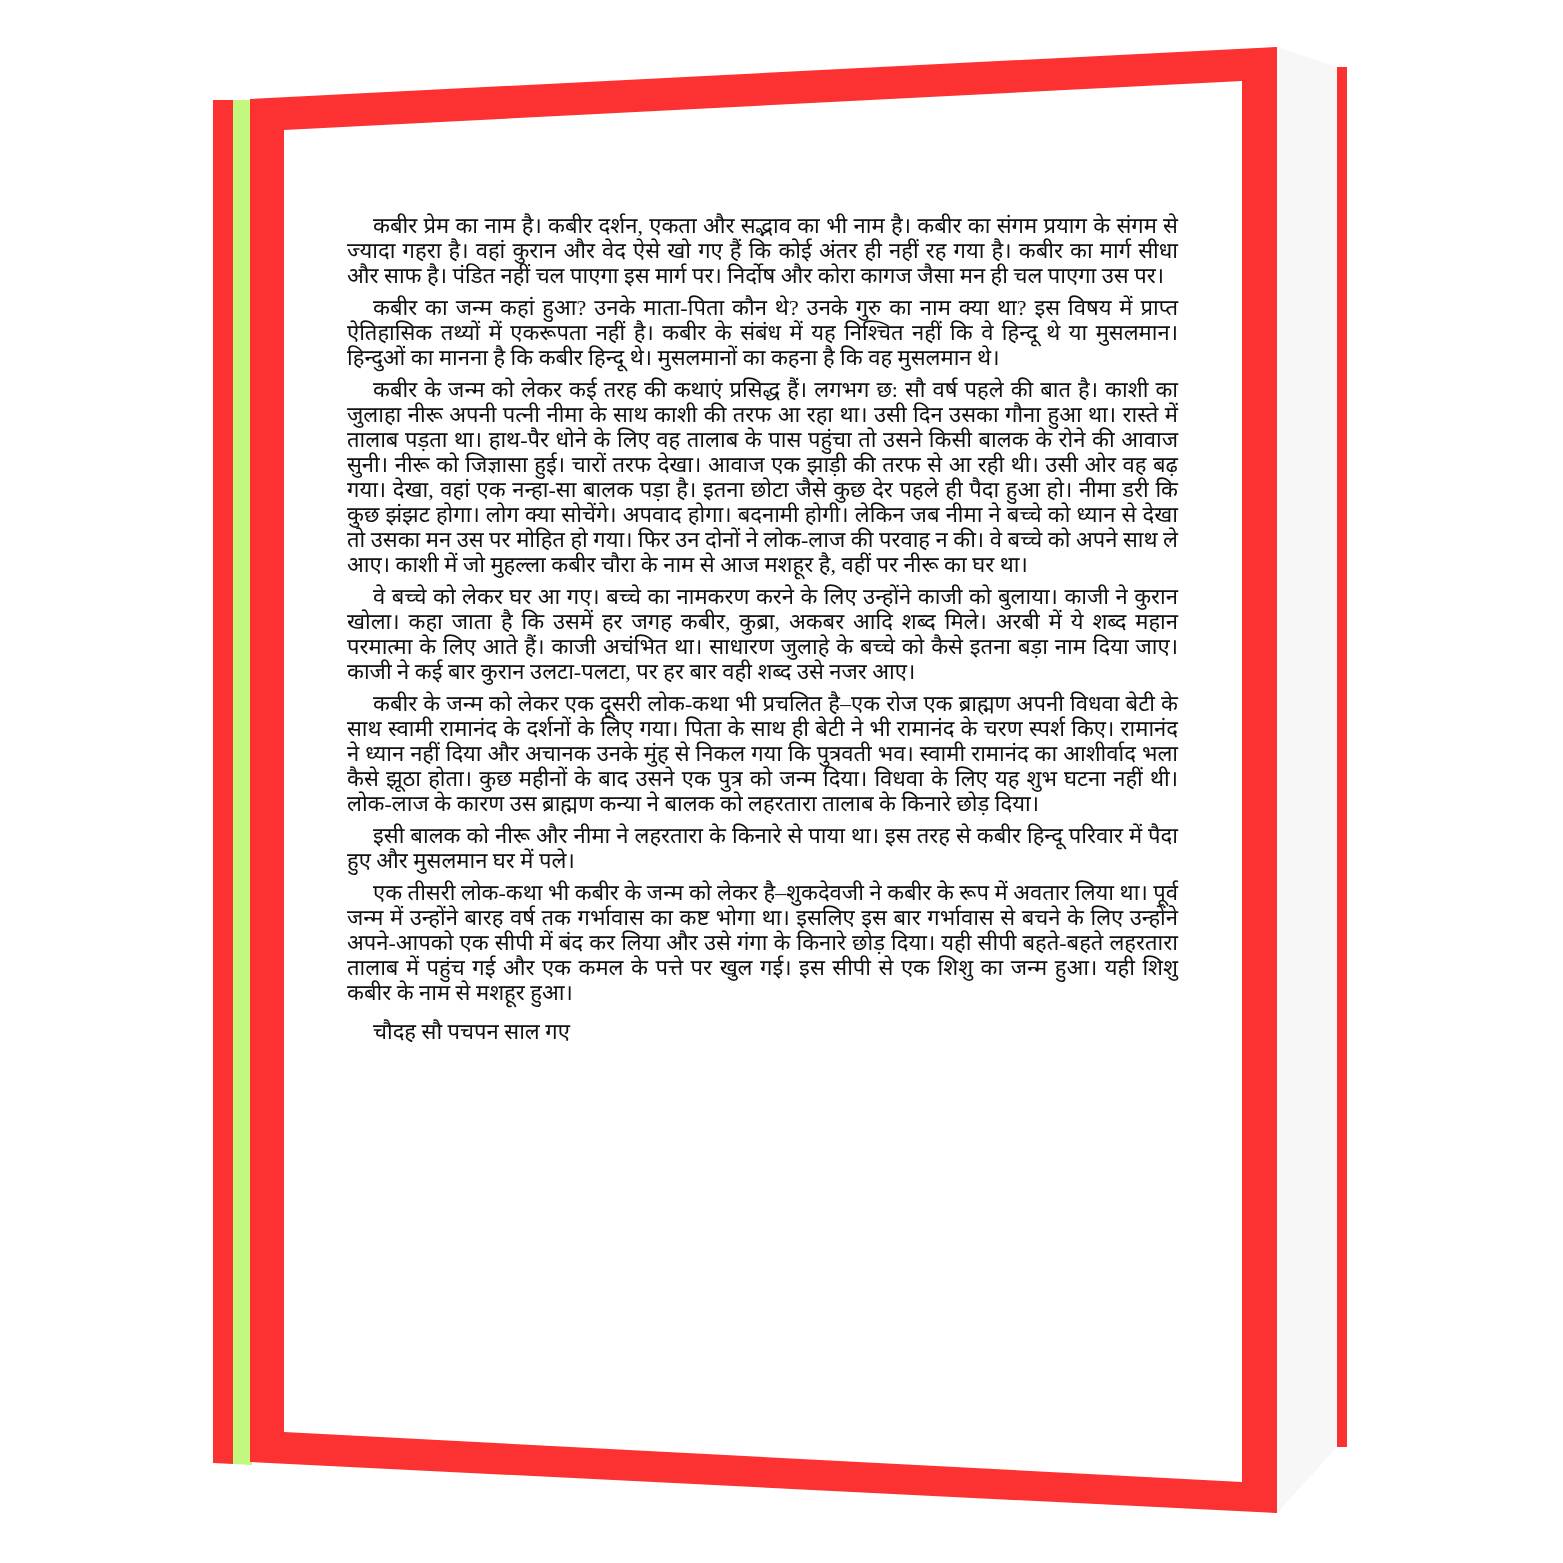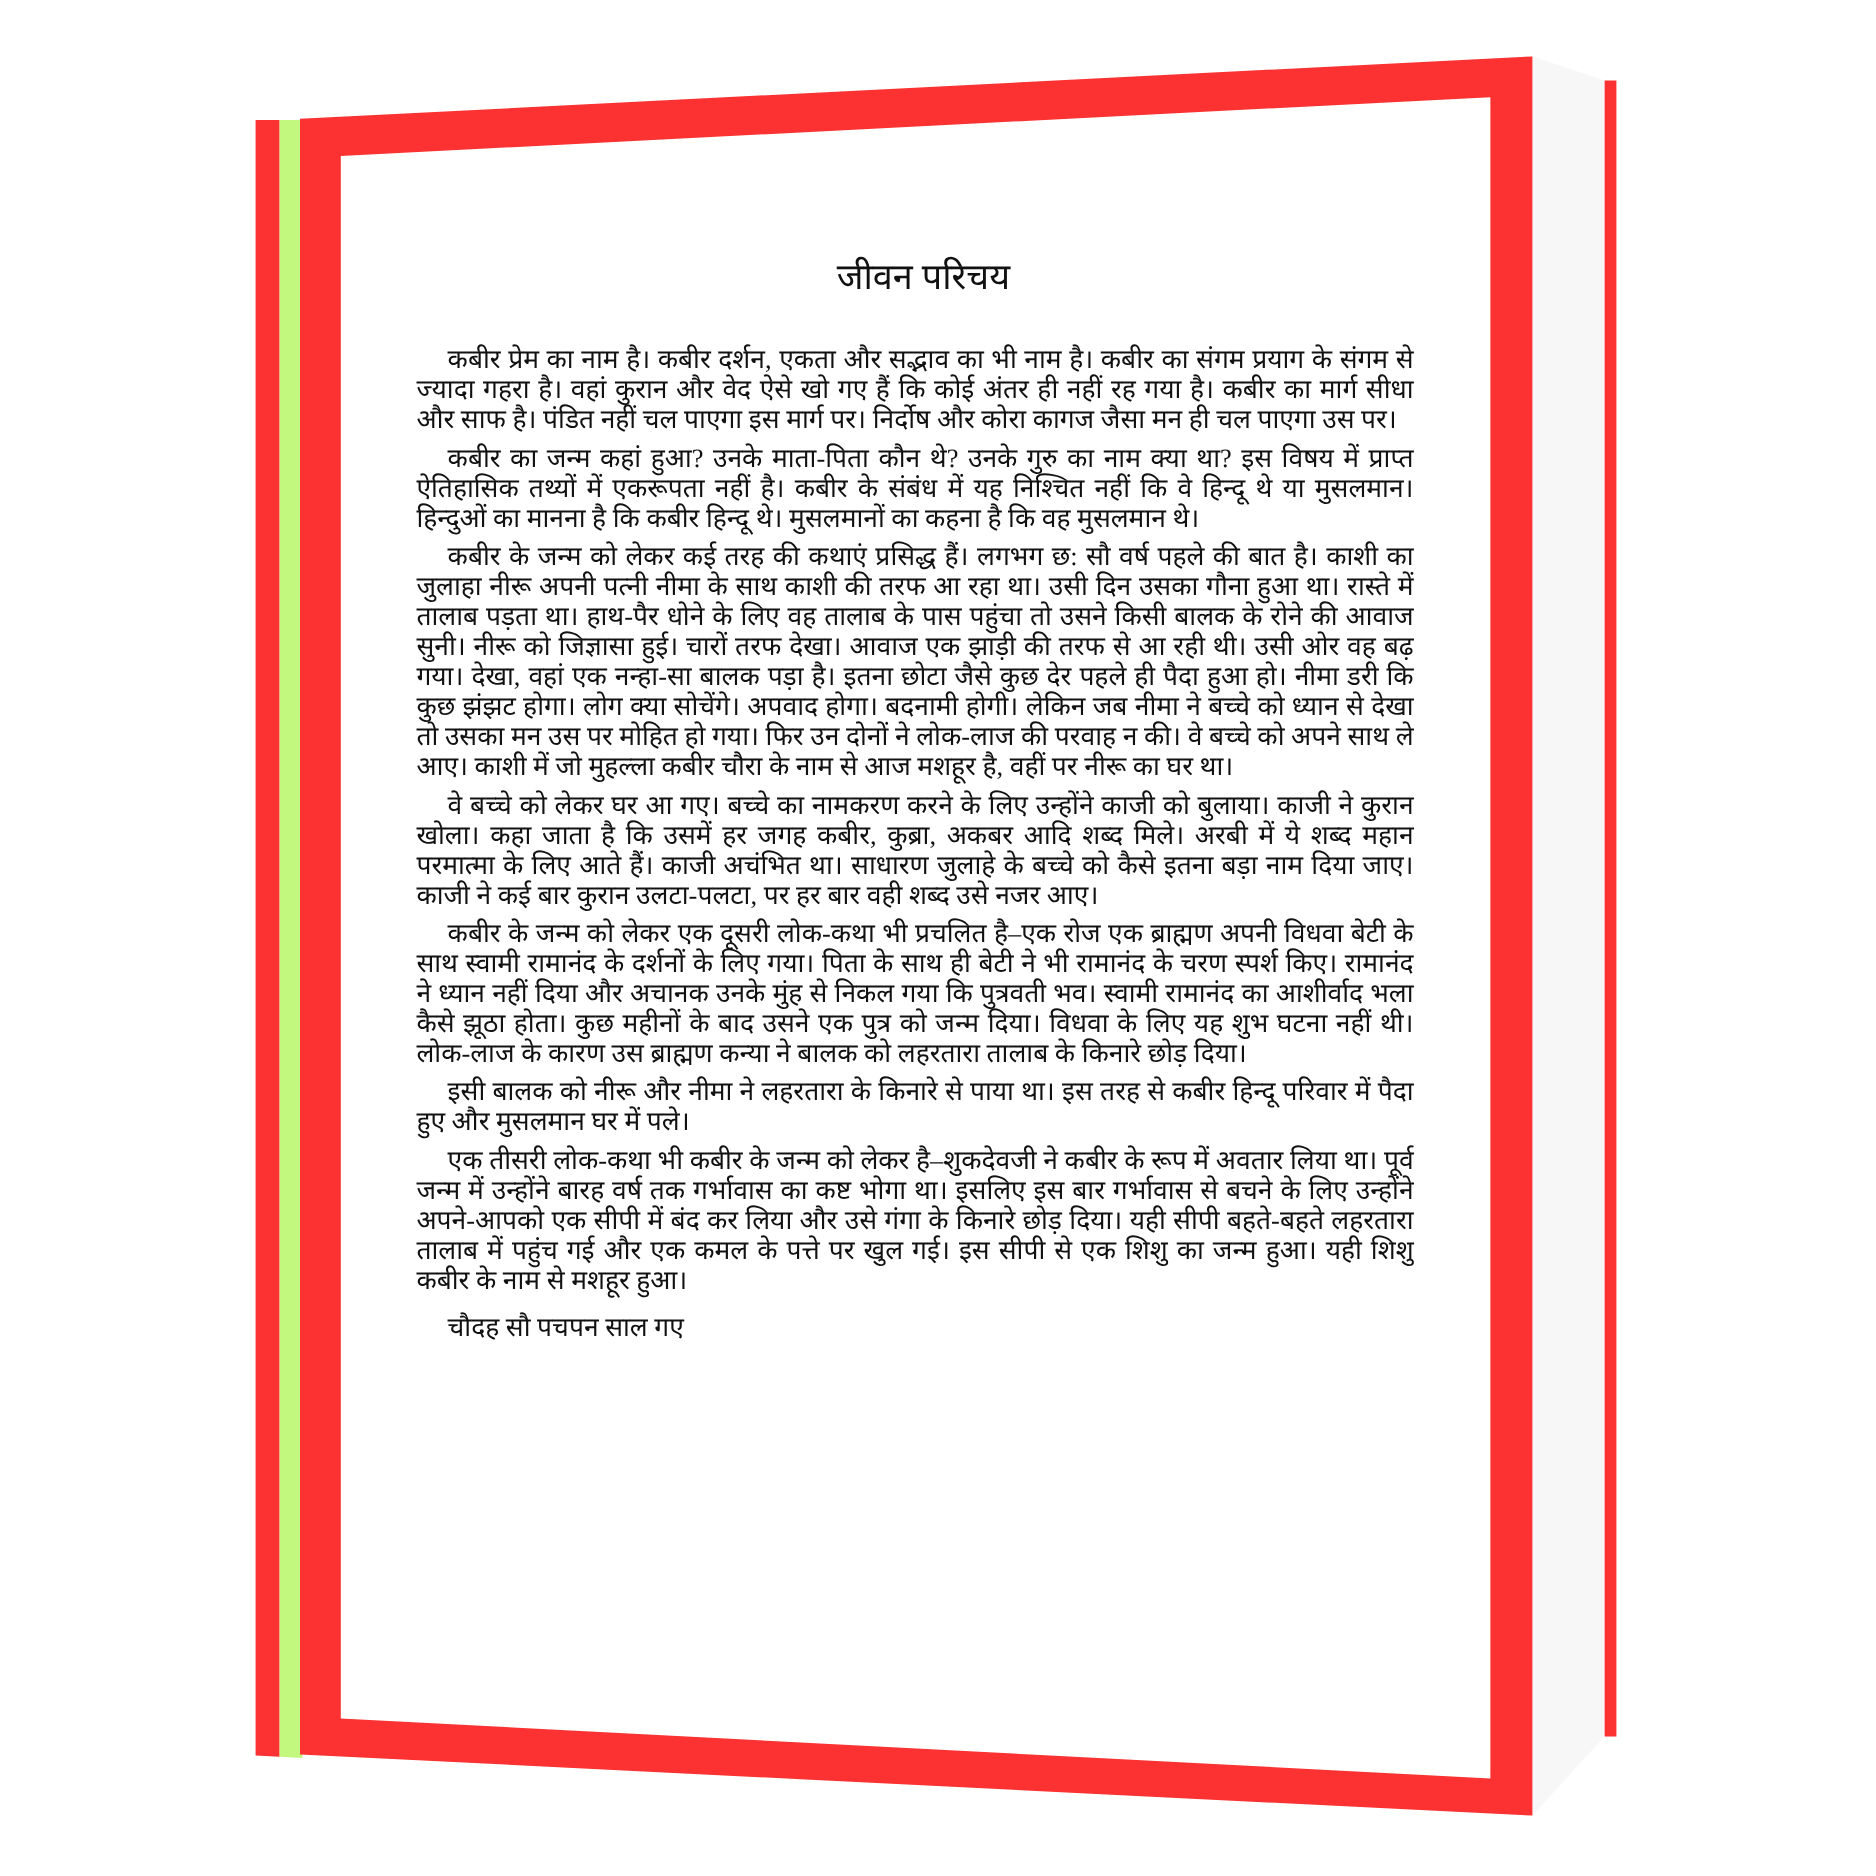--- a/index.html
+++ b/index.html
@@ -69,21 +69,20 @@
     <polygon points="213,100 233,100 233,1464 213,1463" fill="#fc3131"></polygon>
 
     <polygon points="233,100 252,100 252,1465 233,1464" fill="#c2f87d"></polygon>
 
     <polygon points="250,99 1277,47 1277,1513 250,1462" fill="#fc3131"></polygon>
 
     <polygon points="284,130 1242,81 1242,1482 284,1432" fill="#ffffff"></polygon>
   </svg>
 
   <div class="page-text">
-    <h1>जीवन परिचय</h1>
     <p class="body">कबीर प्रेम का नाम है। कबीर दर्शन, एकता और सद्भाव का भी नाम है। कबीर का संगम प्रयाग के संगम से ज्यादा गहरा है। वहां कुरान और वेद ऐसे खो गए हैं कि कोई अंतर ही नहीं रह गया है। कबीर का मार्ग सीधा और साफ है। पंडित नहीं चल पाएगा इस मार्ग पर। निर्दोष और कोरा कागज जैसा मन ही चल पाएगा उस पर।</p>
     <p class="body">कबीर का जन्म कहां हुआ? उनके माता-पिता कौन थे? उनके गुरु का नाम क्या था? इस विषय में प्राप्त ऐतिहासिक तथ्यों में एकरूपता नहीं है। कबीर के संबंध में यह निश्चित नहीं कि वे हिन्दू थे या मुसलमान। हिन्दुओं का मानना है कि कबीर हिन्दू थे। मुसलमानों का कहना है कि वह मुसलमान थे।</p>
     <p class="body">कबीर के जन्म को लेकर कई तरह की कथाएं प्रसिद्ध हैं। लगभग छ: सौ वर्ष पहले की बात है। काशी का जुलाहा नीरू अपनी पत्नी नीमा के साथ काशी की तरफ आ रहा था। उसी दिन उसका गौना हुआ था। रास्ते में तालाब पड़ता था। हाथ-पैर धोने के लिए वह तालाब के पास पहुंचा तो उसने किसी बालक के रोने की आवाज सुनी। नीरू को जिज्ञासा हुई। चारों तरफ देखा। आवाज एक झाड़ी की तरफ से आ रही थी। उसी ओर वह बढ़ गया। देखा, वहां एक नन्हा-सा बालक पड़ा है। इतना छोटा जैसे कुछ देर पहले ही पैदा हुआ हो। नीमा डरी कि कुछ झंझट होगा। लोग क्या सोचेंगे। अपवाद होगा। बदनामी होगी। लेकिन जब नीमा ने बच्चे को ध्यान से देखा तो उसका मन उस पर मोहित हो गया। फिर उन दोनों ने लोक-लाज की परवाह न की। वे बच्चे को अपने साथ ले आए। काशी में जो मुहल्ला कबीर चौरा के नाम से आज मशहूर है, वहीं पर नीरू का घर था।</p>
     <p class="body">वे बच्चे को लेकर घर आ गए। बच्चे का नामकरण करने के लिए उन्होंने काजी को बुलाया। काजी ने कुरान खोला। कहा जाता है कि उसमें हर जगह कबीर, कुब्रा, अकबर आदि शब्द मिले। अरबी में ये शब्द महान परमात्मा के लिए आते हैं। काजी अचंभित था। साधारण जुलाहे के बच्चे को कैसे इतना बड़ा नाम दिया जाए। काजी ने कई बार कुरान उलटा-पलटा, पर हर बार वही शब्द उसे नजर आए।</p>
     <p class="body">कबीर के जन्म को लेकर एक दूसरी लोक-कथा भी प्रचलित है–एक रोज एक ब्राह्मण अपनी विधवा बेटी के साथ स्वामी रामानंद के दर्शनों के लिए गया। पिता के साथ ही बेटी ने भी रामानंद के चरण स्पर्श किए। रामानंद ने ध्यान नहीं दिया और अचानक उनके मुंह से निकल गया कि पुत्रवती भव। स्वामी रामानंद का आशीर्वाद भला कैसे झूठा होता। कुछ महीनों के बाद उसने एक पुत्र को जन्म दिया। विधवा के लिए यह शुभ घटना नहीं थी। लोक-लाज के कारण उस ब्राह्मण कन्या ने बालक को लहरतारा तालाब के किनारे छोड़ दिया।</p>
     <p class="body">इसी बालक को नीरू और नीमा ने लहरतारा के किनारे से पाया था। इस तरह से कबीर हिन्दू परिवार में पैदा हुए और मुसलमान घर में पले।</p>
     <p class="body">एक तीसरी लोक-कथा भी कबीर के जन्म को लेकर है–शुकदेवजी ने कबीर के रूप में अवतार लिया था। पूर्व जन्म में उन्होंने बारह वर्ष तक गर्भावास का कष्ट भोगा था। इसलिए इस बार गर्भावास से बचने के लिए उन्होंने अपने-आपको एक सीपी में बंद कर लिया और उसे गंगा के किनारे छोड़ दिया। यही सीपी बहते-बहते लहरतारा तालाब में पहुंच गई और एक कमल के पत्ते पर खुल गई। इस सीपी से एक शिशु का जन्म हुआ। यही शिशु कबीर के नाम से मशहूर हुआ।</p>
     <p class="verse first">चौदह सौ पचपन साल गए</p>
   </div>
 

